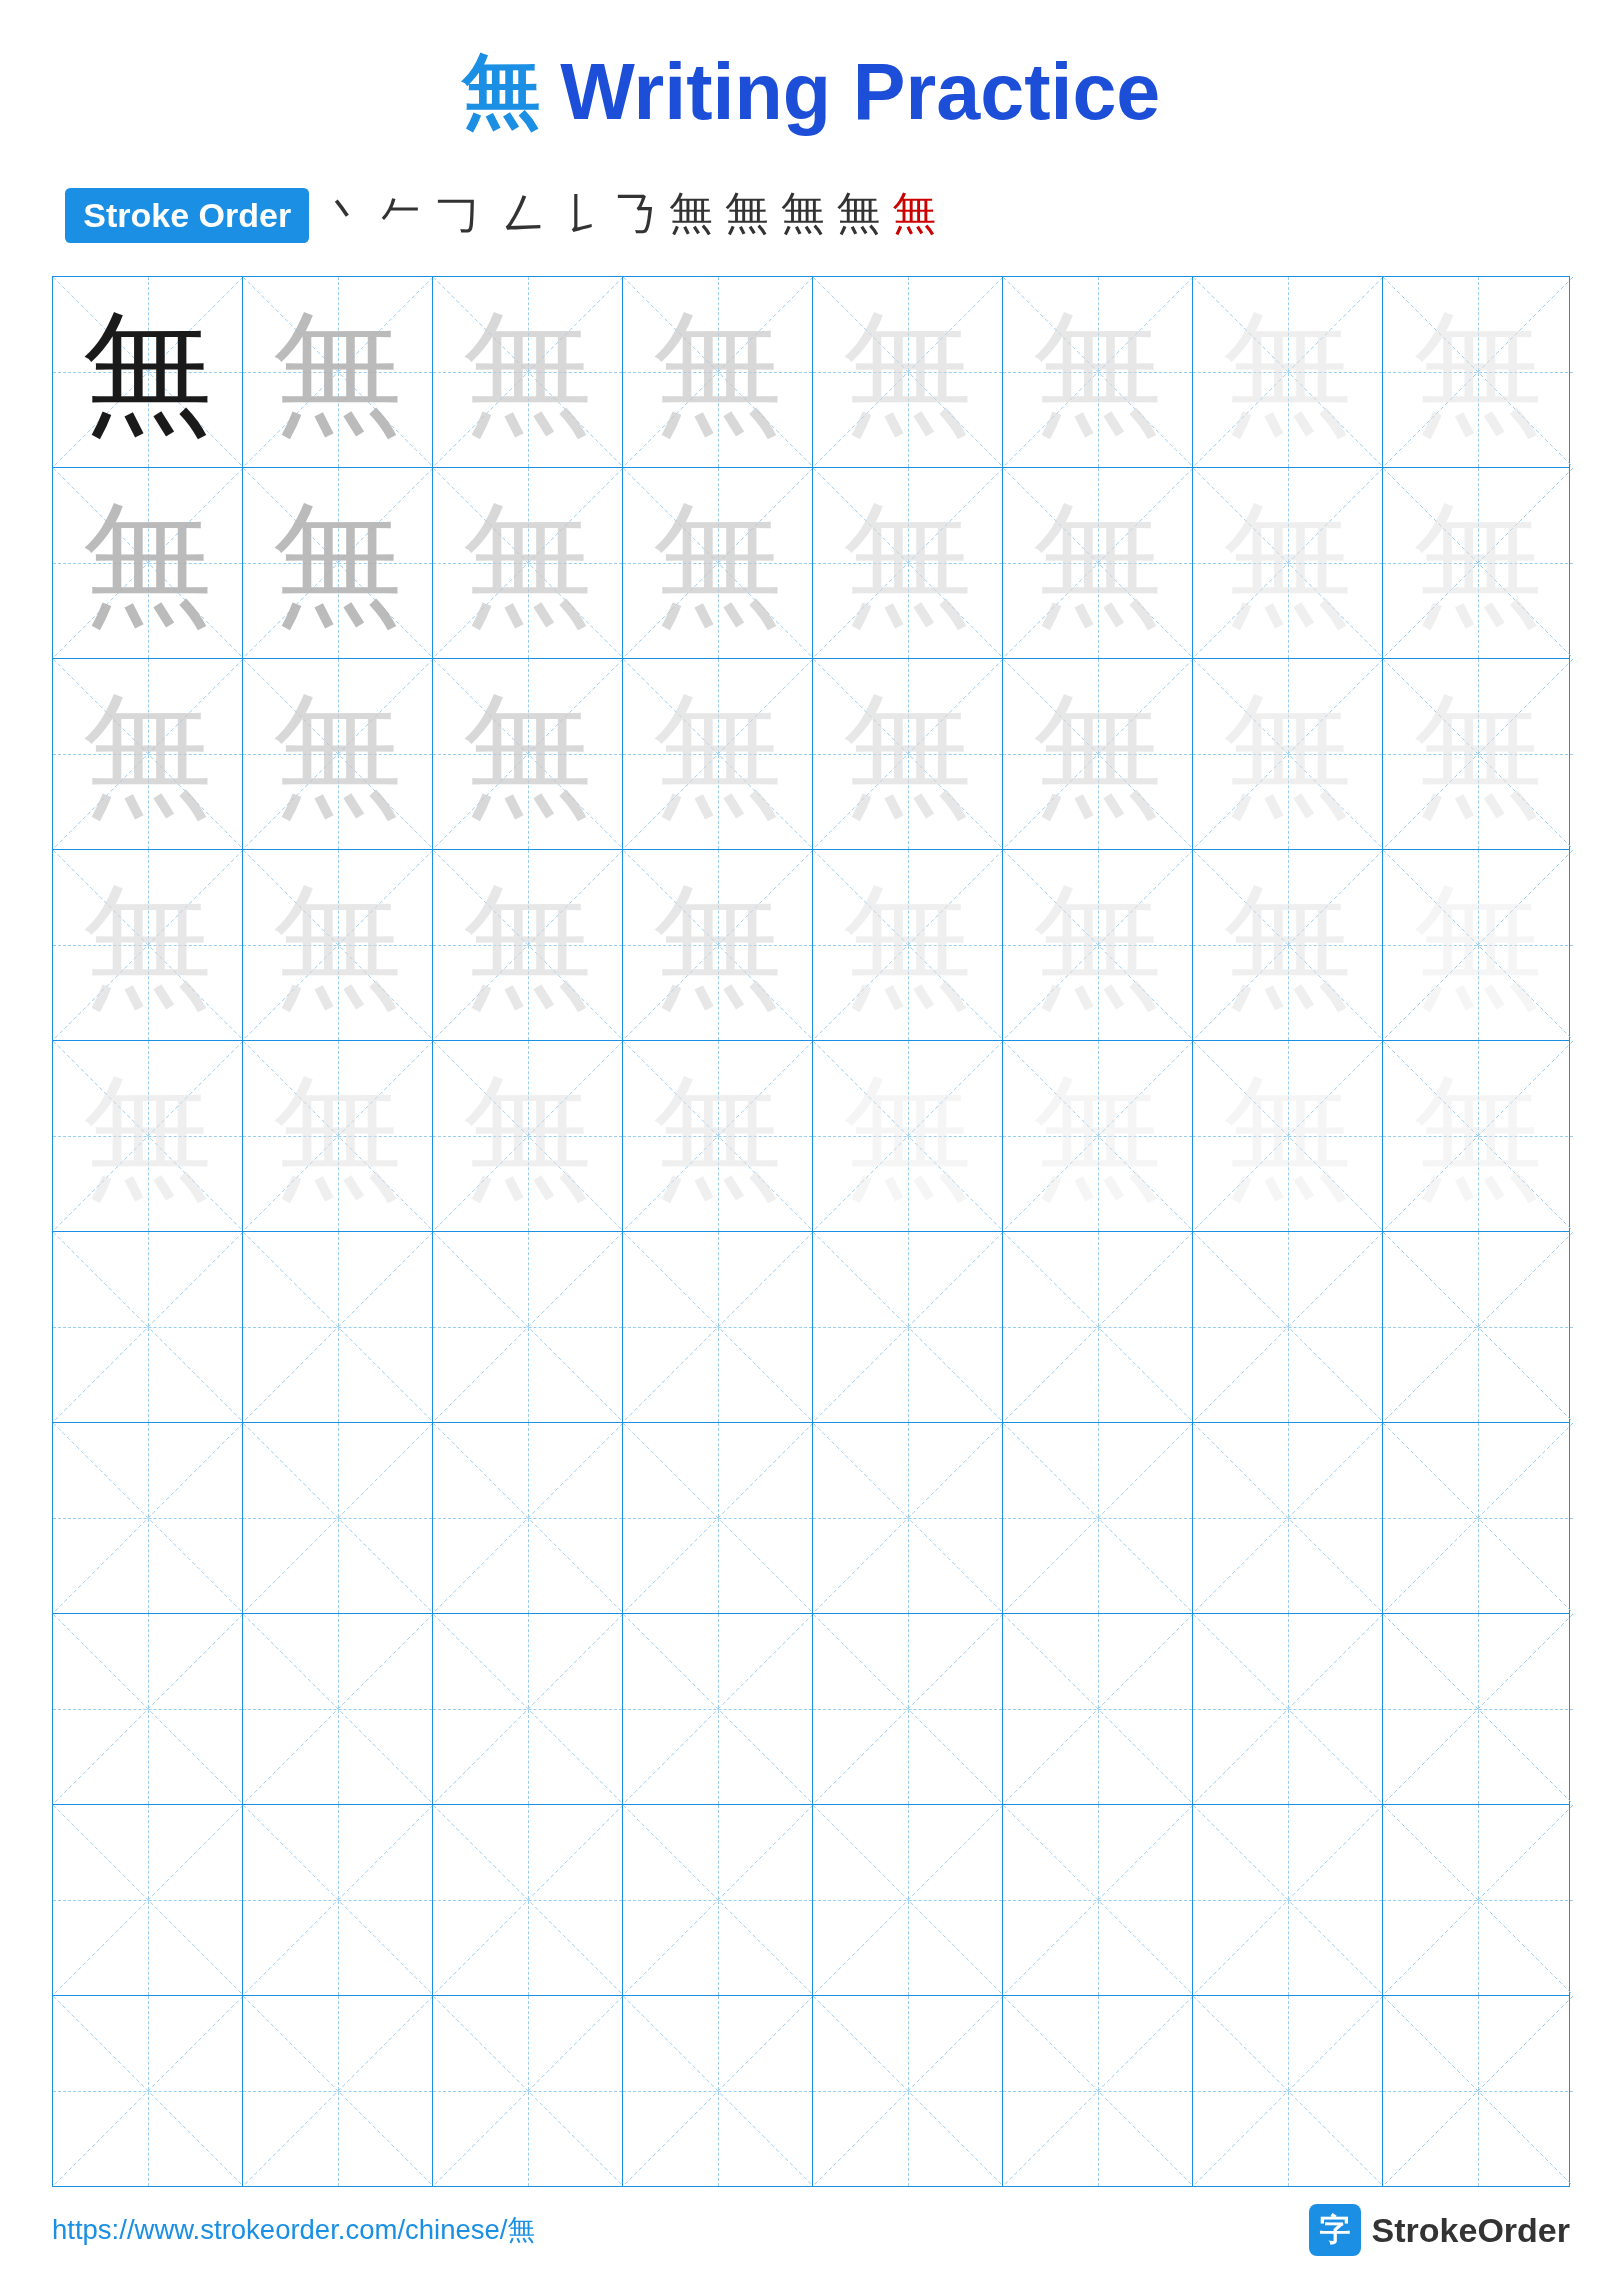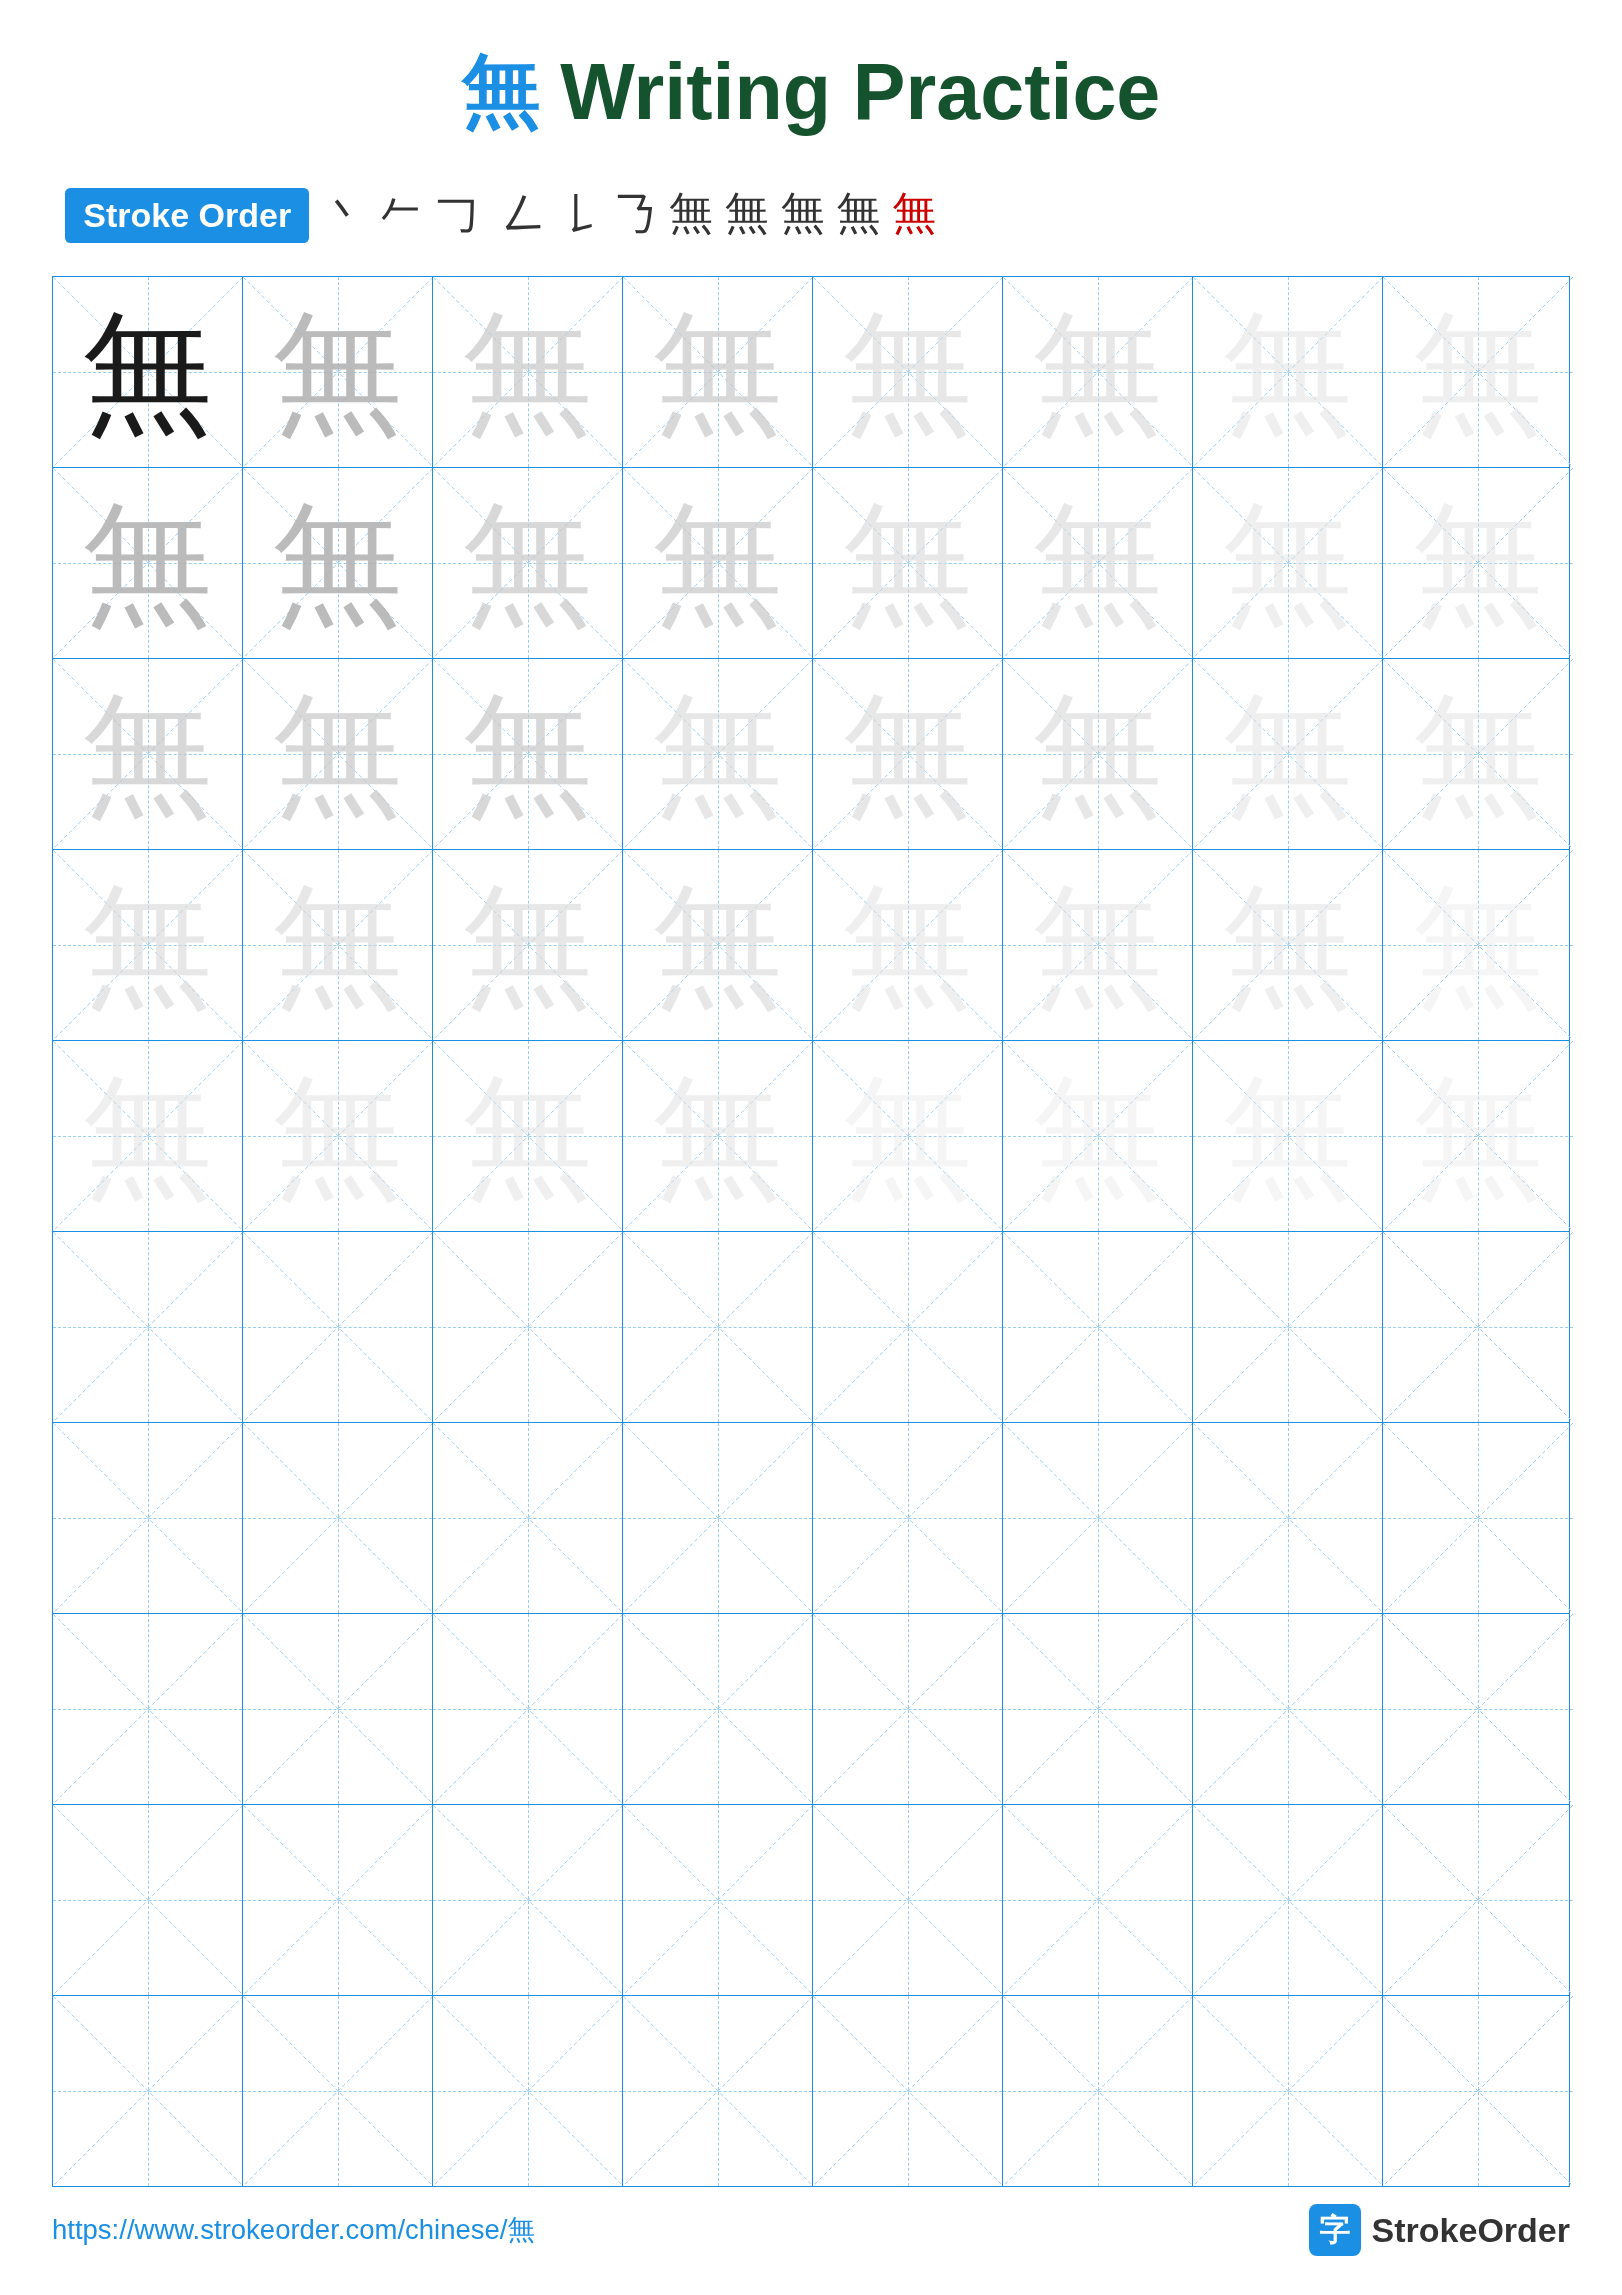--- a/index.html
+++ b/index.html
@@ -31,21 +31,21 @@
       display: flex;
       align-items: center;
       gap: 19.6px;
     }
 
     .title-kanji {
       color: #1a8fe3;
     }
 
     .title-text {
-      color: #14532d;
+      color: #1d4ed8;
     }
 
     .stroke-order-row {
       display: flex;
       align-items: flex-end;
       gap: 13px;
       margin-bottom: 33px;
       width: 100%;
       padding-left: 13px;
     }

